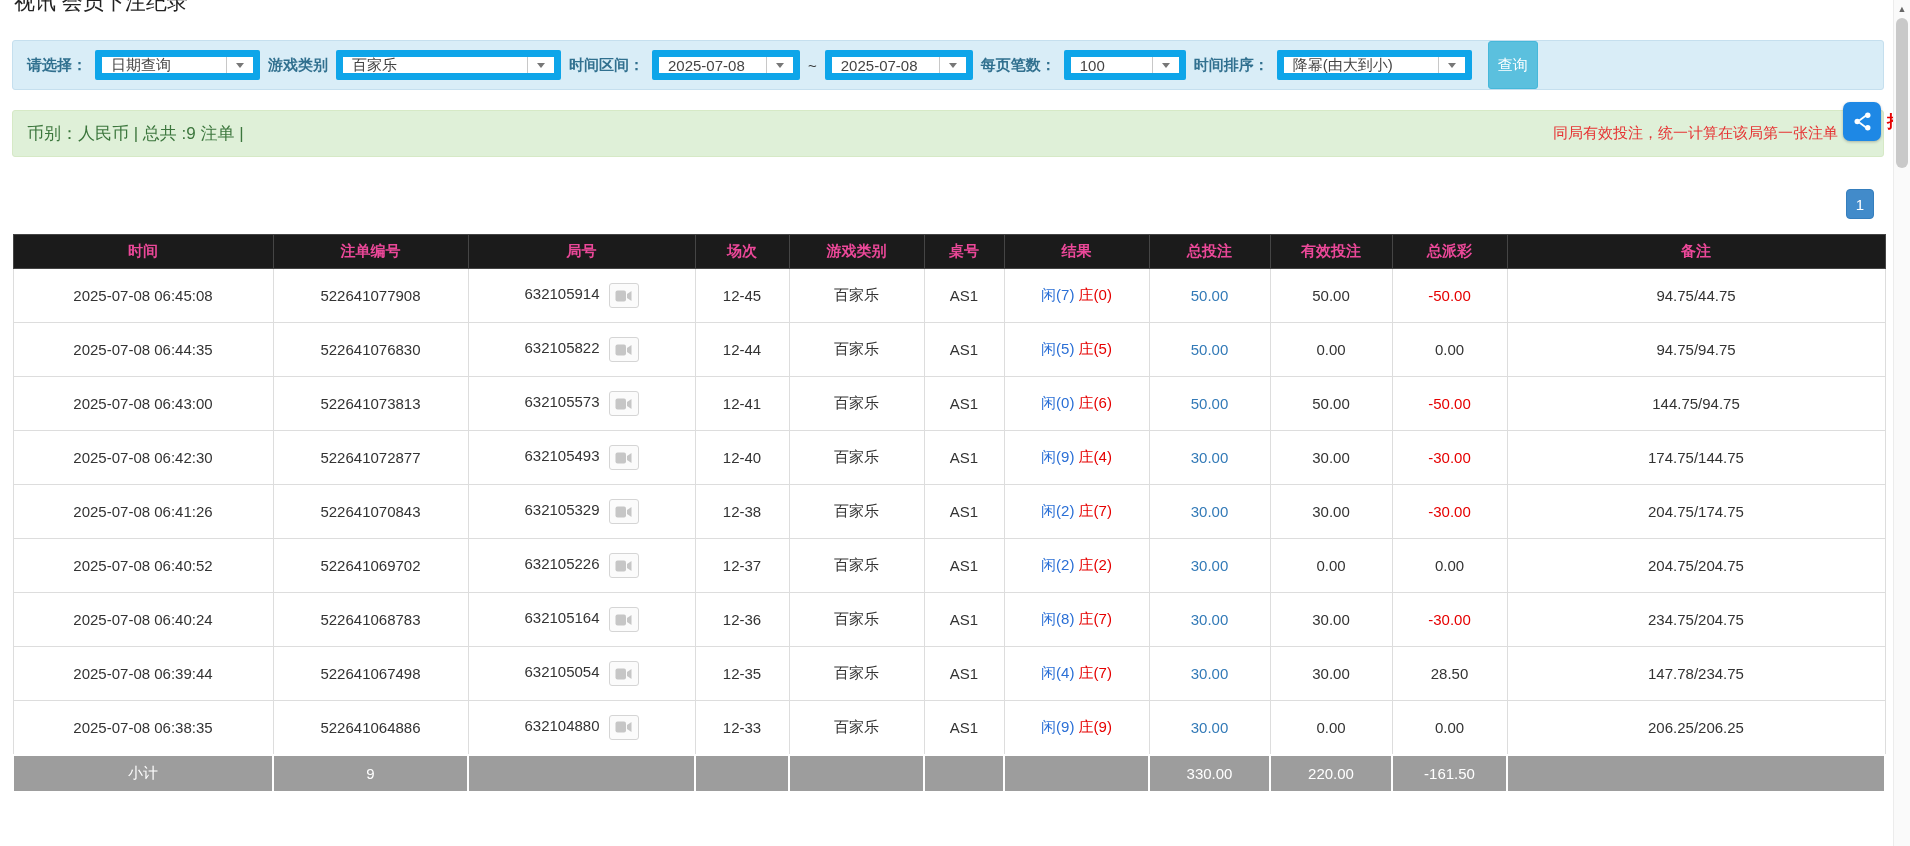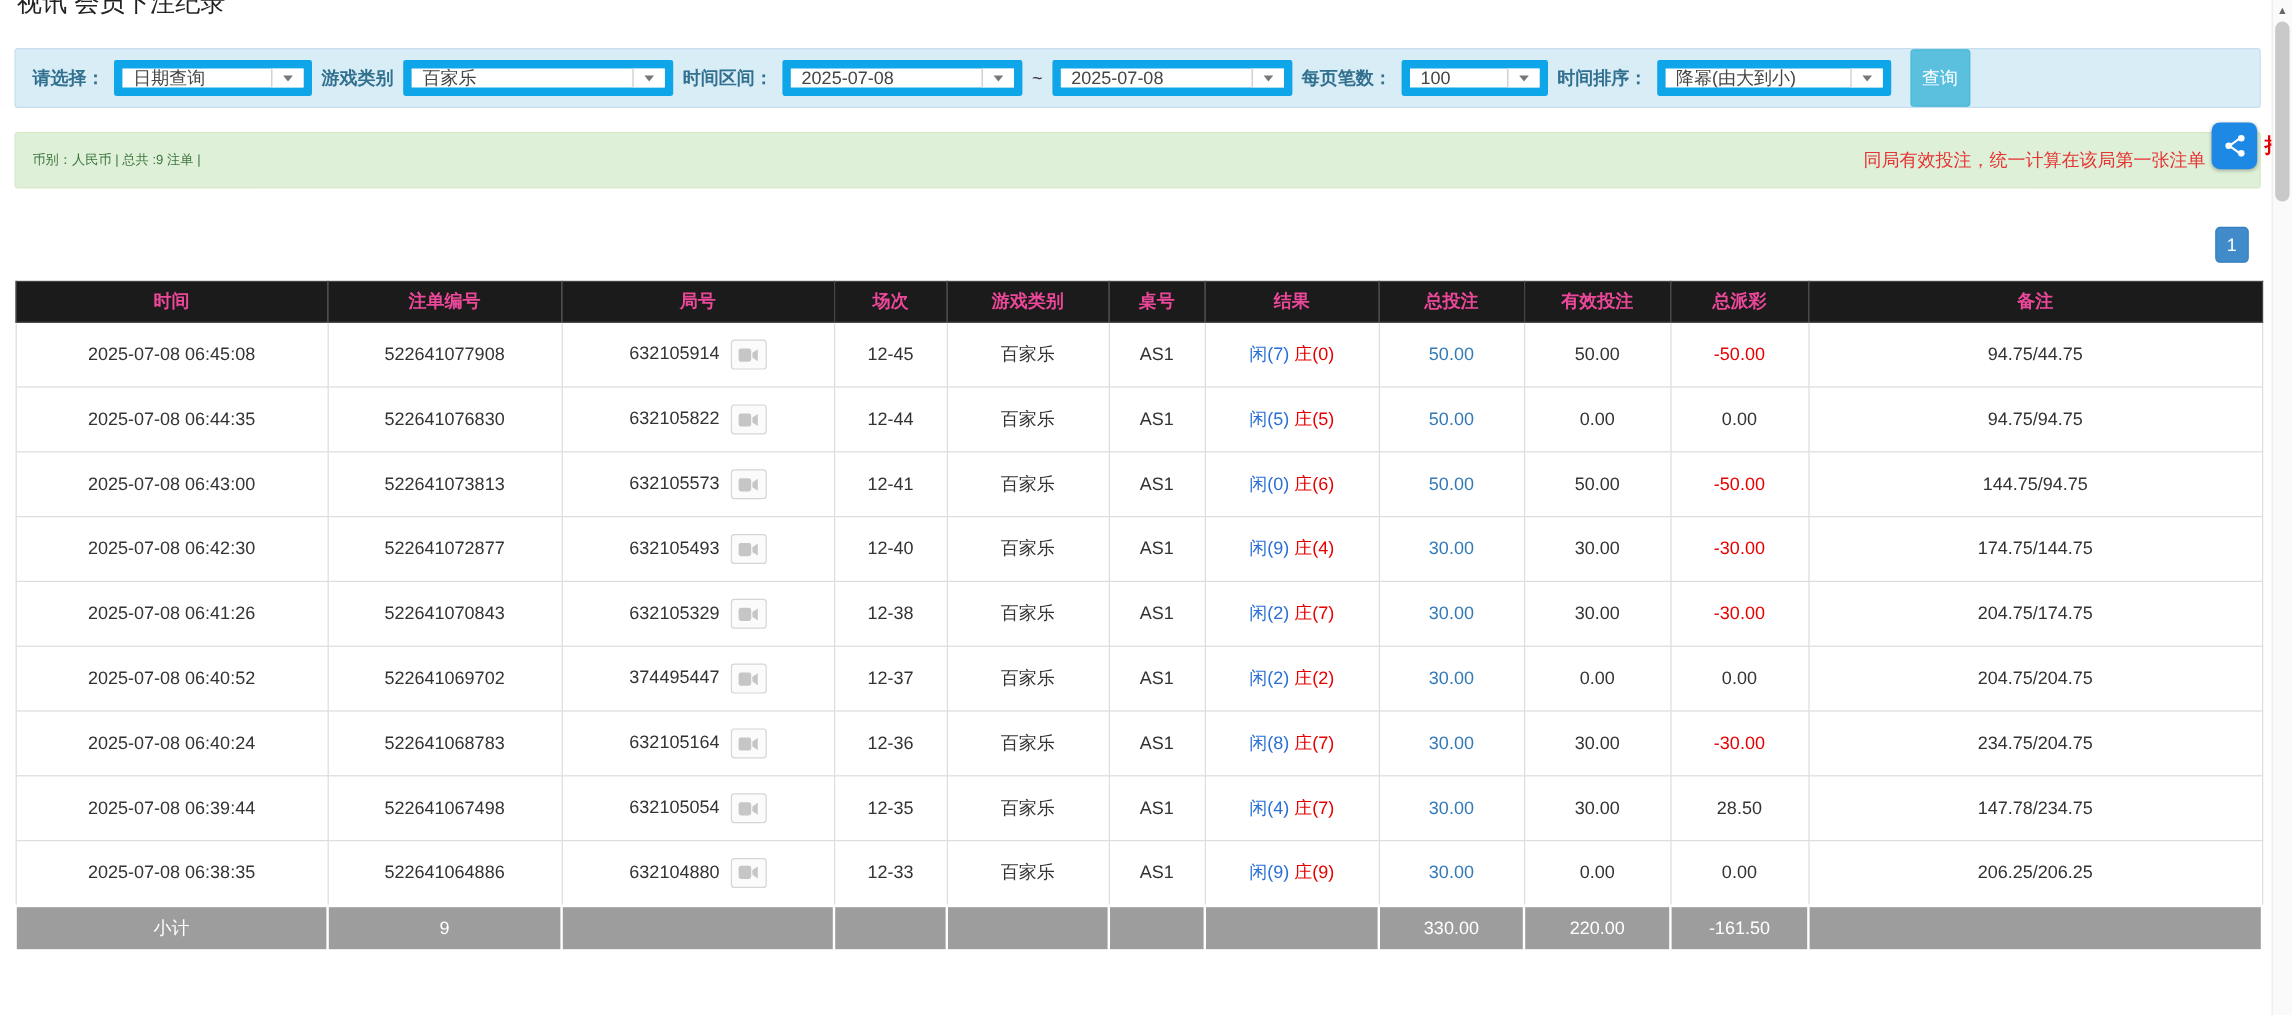--- a/index.html
+++ b/index.html
@@ -11,29 +11,29 @@
   h1.page-title { font-size:21px; font-weight:500; color:#222; margin:-12px 0 0 2px; white-space:nowrap; }
 
   
   .filter-bar { margin-top:24px; width:1872px; height:50px; background:var(--filter-bg,#d9edf7);
     border:1px solid #c5dfee; border-radius:3px; display:flex; align-items:center; padding:0 14px; gap:8px; }
   .flabel { font-size:15px; font-weight:bold; color:#31708f; white-space:nowrap; }
   .combo { height:30px; background:#fff; border:7px solid #0ea5e9; border-radius:2px; display:flex; align-items:stretch; overflow:hidden; cursor:pointer; }
   .combo-text { flex:1; font-size:15px; color:#444; display:flex; align-items:center; padding:0 9px; white-space:nowrap; overflow:hidden; }
   .combo-btn { width:27px; border-left:1px solid #c8c8c8; display:flex; align-items:center; justify-content:center; background:#fff; }
   .caret { width:0; height:0; border-left:4px solid transparent; border-right:4px solid transparent; border-top:5px solid #777; }
-  .w165{width:165px}.w225{width:225px}.w187{width:200px}.w122{width:122px}.w195{width:195px}
+  .w165{width:165px}.w225{width:225px}.w187{width:148px}.w122{width:122px}.w195{width:195px}
   .tilde { font-size:15px; color:#333; }
   .btn-query { margin-left:8px; height:48px; padding:0 9px; background:var(--accent-blue,#5bc0de); border:1px solid #46b8da;
     border-radius:3px; color:#fff; font-size:15px; cursor:pointer; }
 
   
   .info-bar { margin-top:20px; width:1872px; height:47px; background:var(--info-bg,#dff0d8); border:1px solid #d6e9c6;
     border-radius:3px; display:flex; align-items:center; justify-content:space-between; padding:0 45px 0 14px; }
-  .info-summary { color:var(--info-text,#3c763d); font-size:11px; }
+  .info-summary { color:var(--info-text,#3c763d); font-size:17px; }
   .info-notice { color:var(--notice-red,#e63333); font-size:15px; }
 
   
   .pagination-row { margin-top:32px; width:1872px; display:flex; justify-content:flex-end; padding-right:10px; }
   .page-btn { min-width:27px; height:30px; background:var(--pagination-blue,#428bca); border:1px solid #357ebd;
     border-radius:4px; color:#fff; font-size:15px; display:flex; align-items:center; justify-content:center; padding:0 9px; cursor:pointer; }
 
   
   table.bet-table { margin-top:15px; width:1872px; border-collapse:collapse; table-layout:fixed; font-size:15px; color:#333; }
   .bet-table th { background:var(--header-bg,#1b1b1b); color:#ec4899; font-weight:bold; height:34px; border:1px solid #454545; font-size:15px; }
@@ -241,21 +241,21 @@
             <td>AS1</td>
             <td><span class="player">闲(2)</span> <span class="banker">庄(7)</span></td>
             <td class="blue">30.00</td>
             <td>30.00</td>
             <td class="red">-30.00</td>
             <td>204.75/174.75</td>
           </tr>
           <tr>
             <td>2025-07-08 06:40:52</td>
             <td>522641069702</td>
-            <td><span>374495447</span><span class="replay-btn">
+            <td><span>632105226</span><span class="replay-btn">
                 <svg width="17" height="14" viewBox="0 0 17 14">
                   <rect x="0.5" y="1.5" width="10.5" height="11" rx="2" fill="#c6c6c6"></rect>
                   <path d="M12 5l4.5-3v10L12 9z" fill="#c6c6c6"></path>
                 </svg>
               </span></td>
             <td>12-37</td>
             <td>百家乐</td>
             <td>AS1</td>
             <td><span class="player">闲(2)</span> <span class="banker">庄(2)</span></td>
             <td class="blue">30.00</td>

